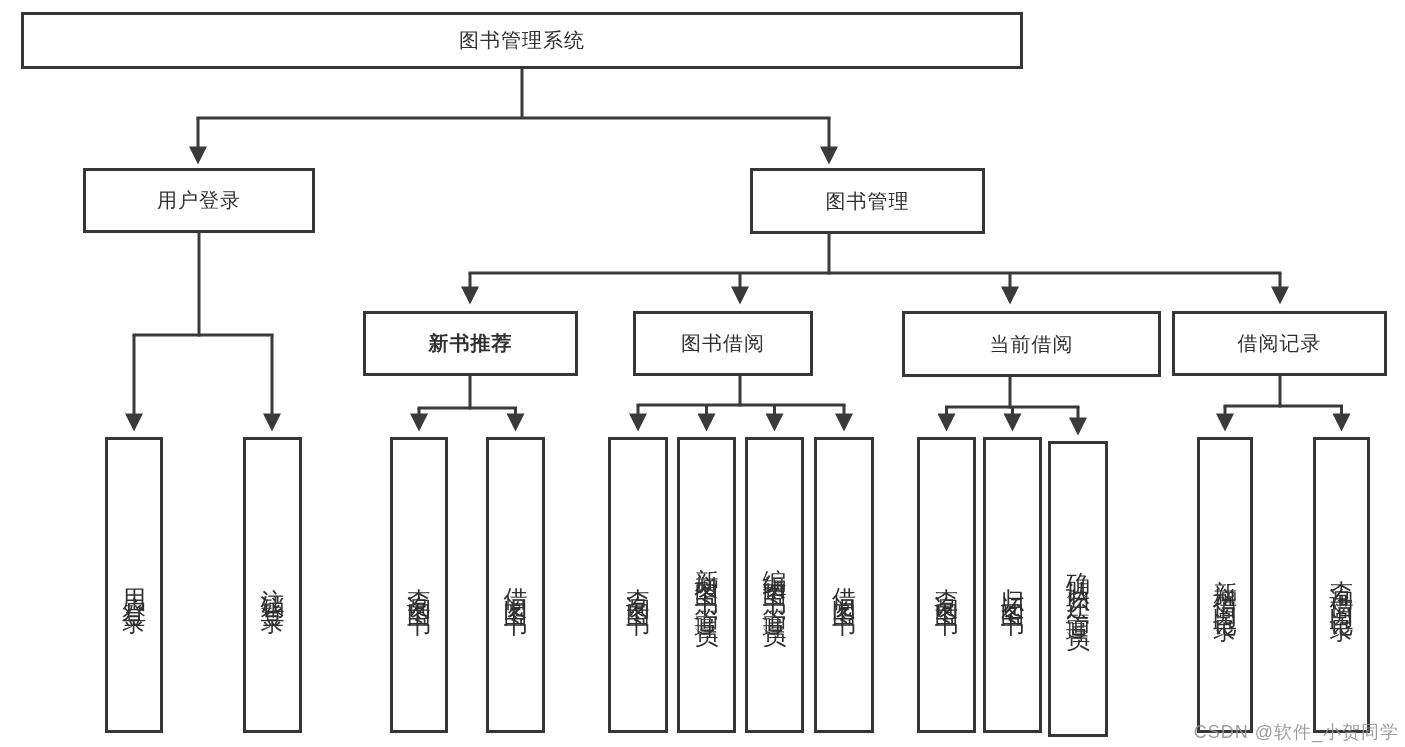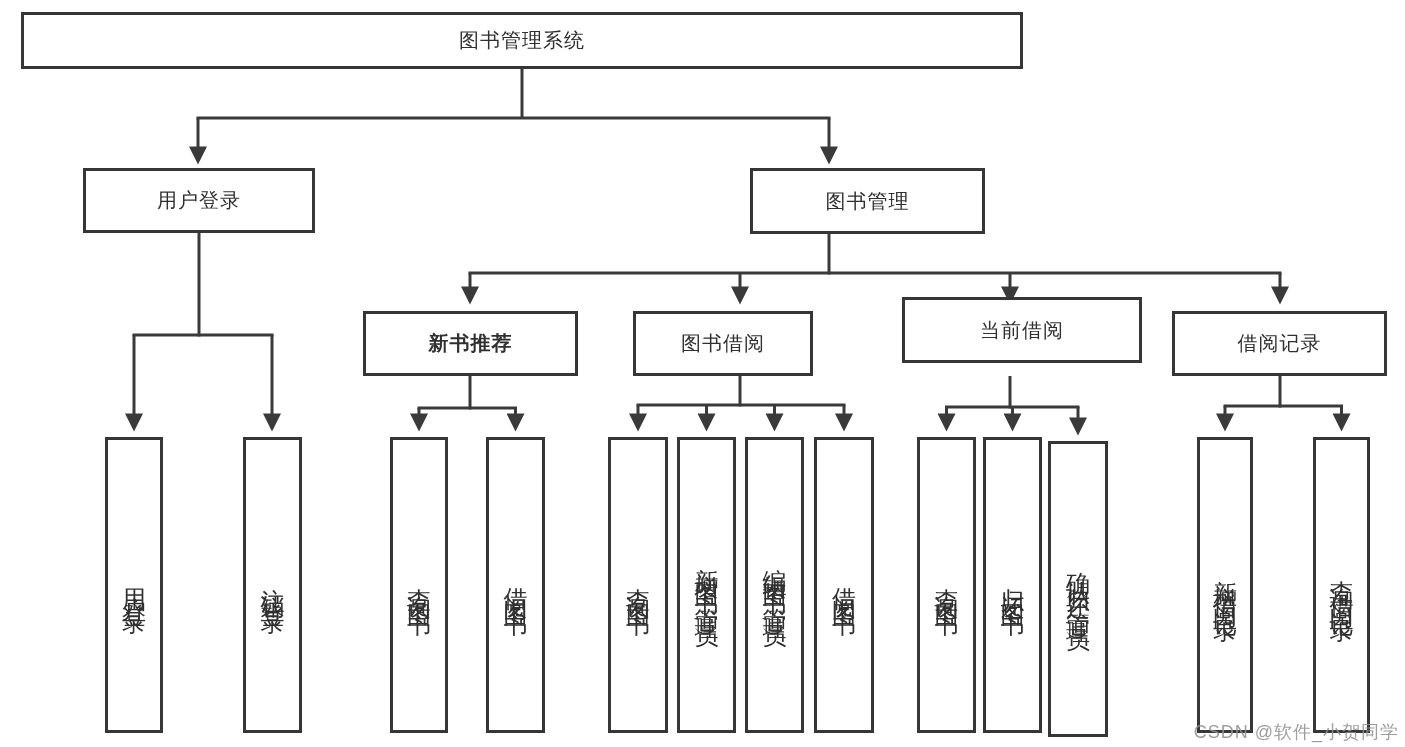--- a/index.html
+++ b/index.html
@@ -108,21 +108,21 @@
   <div class="node hbox" style="left:712px;top:168px;width:235px;height:66px;margin-left:38px;">
     <span>图书管理</span>
   </div>
 
   <div class="node hbox" style="left:363px;top:311px;width:215px;height:65px;font-weight:bold;">
     <span>新书推荐</span>
   </div>
   <div class="node hbox" style="left:633px;top:311px;width:180px;height:65px;">
     <span>图书借阅</span>
   </div>
-  <div class="node hbox" style="left:902px;top:297px;width:240px;height:66px;">
+  <div class="node hbox" style="left:902px;top:311px;width:259px;height:66px;">
     <span>当前借阅</span>
   </div>
   <div class="node hbox" style="left:1172px;top:311px;width:215px;height:65px;">
     <span>借阅记录</span>
   </div>
 
   <div class="node vbox" style="left:105px;top:437px;width:58px;height:296px;">
     <span>用户登录</span>
   </div>
   <div class="node vbox" style="left:243px;top:437px;width:59px;height:296px;">

